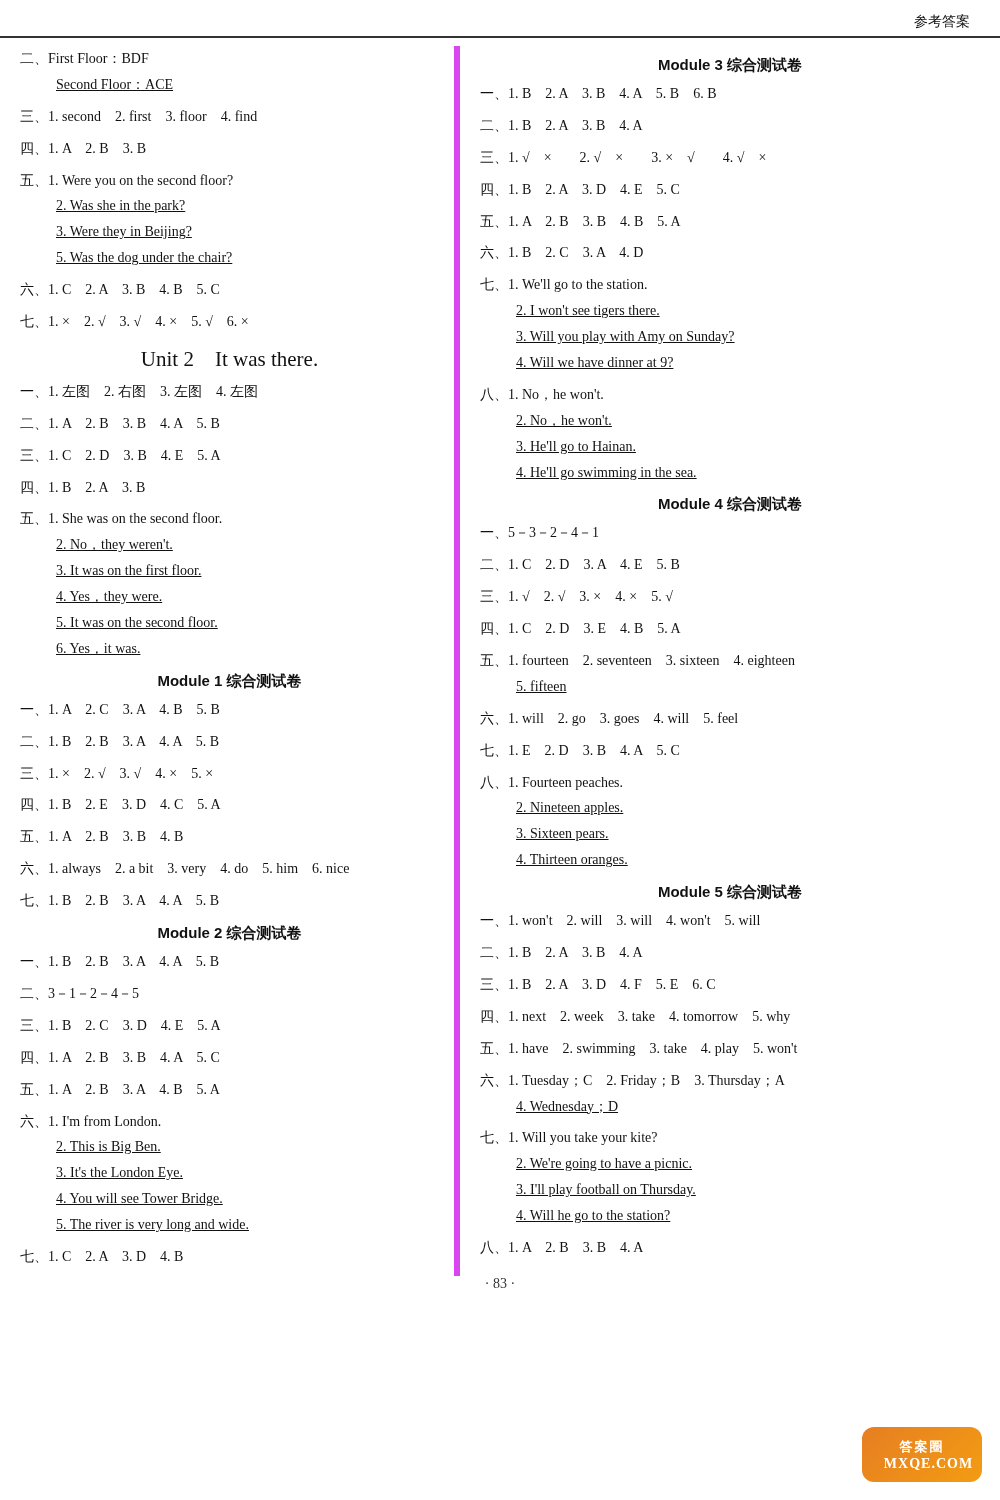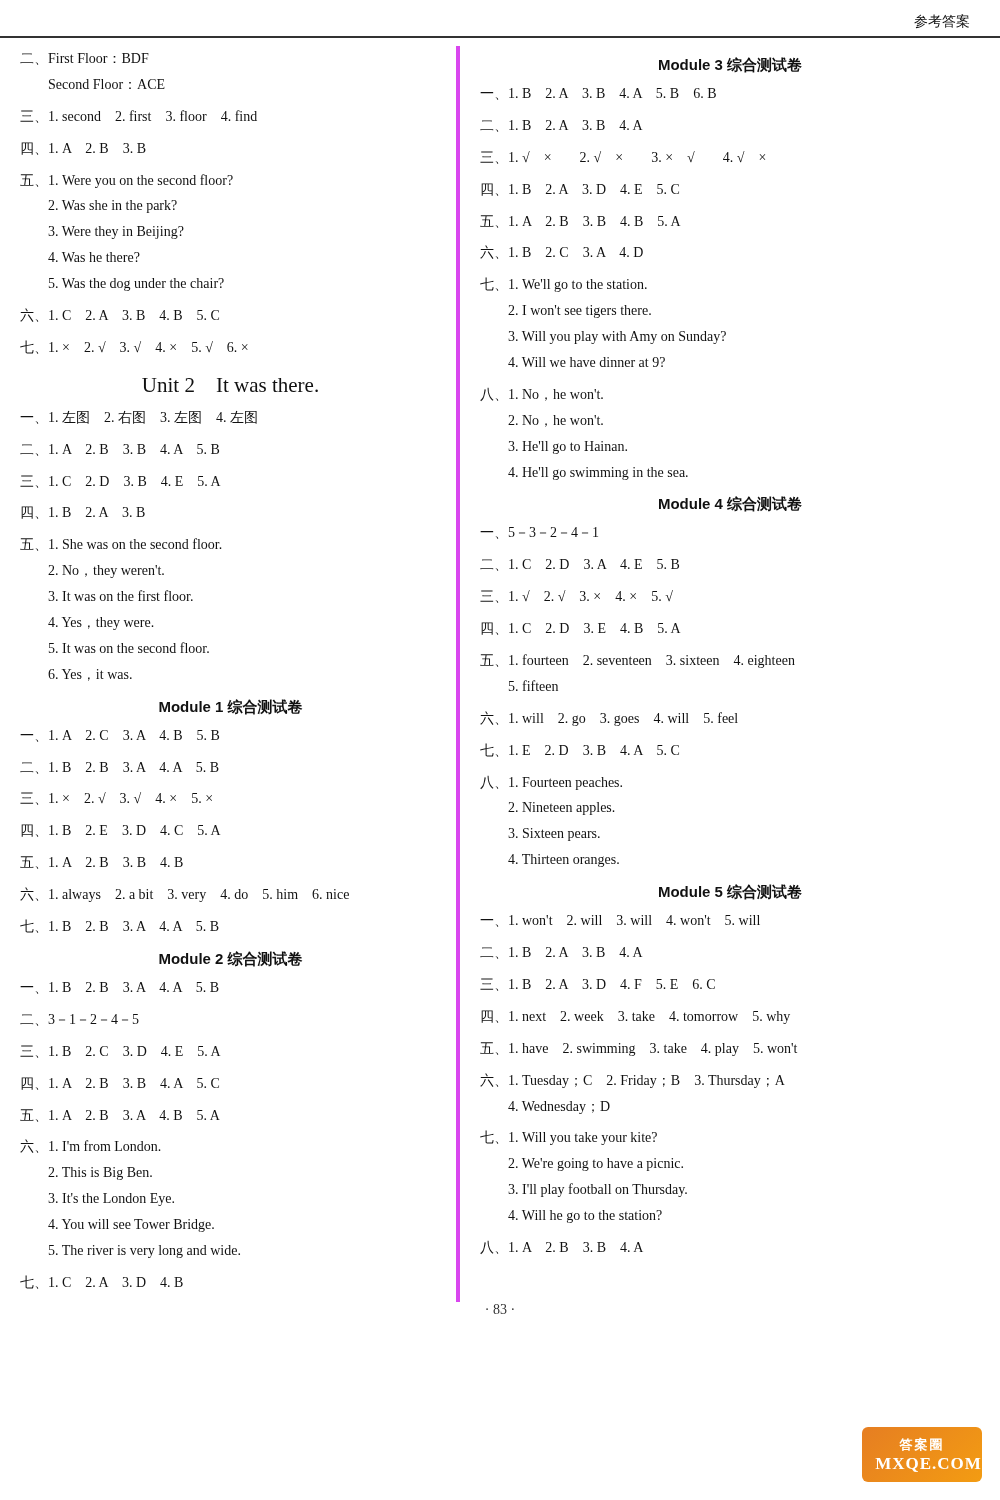--- a/index.html
+++ b/index.html
@@ -19,37 +19,38 @@
       border-bottom: 2px solid #333;
       margin-bottom: 8px;
     }
     .main-content {
       display: flex;
       padding: 0 20px;
     }
     .left-col {
       width: 440px;
       padding-right: 15px;
-      border-right: 4px solid #d946ef;
+      border-right: 6px solid #d946ef;
     }
     .right-col {
       width: 520px;
       padding-left: 20px;
     }
     .section {
       margin-bottom: 6px;
       line-height: 1.8;
     }
     .section-line {
       margin-left: 0;
       line-height: 1.85;
     }
     .indent {
-      margin-left: 28px;
+      margin-left: 36px;
       line-height: 1.85;
+      text-decoration: underline;
     }
     .unit-title {
       text-align: center;
       font-weight: normal;
       font-size: 21px;
       margin: 10px 0 6px 0;
     }
     .module-title {
       text-align: center;
       font-weight: bold;
@@ -62,37 +63,37 @@
       font-size: 14px;
       color: #333;
     }
     .watermark {
       position: absolute;
       bottom: 18px;
       right: 18px;
       width: 120px;
       height: 55px;
       background: linear-gradient(135deg, #e67e22 0%, #f39c12 100%);
-      border-radius: 6px;
+      border-radius: 12px;
       display: flex;
       flex-direction: column;
       align-items: center;
       justify-content: center;
       color: white;
       font-size: 11px;
       font-weight: bold;
       letter-spacing: 1px;
     }
     .watermark-top {
       font-size: 13px;
       font-weight: bold;
       letter-spacing: 2px;
     }
     .watermark-bottom {
-      font-size: 17px;
+      font-size: 14px;
       letter-spacing: 1px;
       margin-left: 13px;
     }
   </style>
 </head>
 <body>
 
 <div class="page-header">
   <span>参考答案</span>
 </div>
@@ -108,21 +109,20 @@
     <div class="section">
       <div class="section-line">三、1. second　2. first　3. floor　4. find</div>
     </div>
     <div class="section">
       <div class="section-line">四、1. A　2. B　3. B</div>
     </div>
     <div class="section">
       <div class="section-line">五、1. Were you on the second floor?</div>
       <div class="indent">2. Was she in the park?</div>
       <div class="indent">3. Were they in Beijing?</div>
-      <div class="indent">4. Was he there?</div>
       <div class="indent">5. Was the dog under the chair?</div>
     </div>
     <div class="section">
       <div class="section-line">六、1. C　2. A　3. B　4. B　5. C</div>
     </div>
     <div class="section">
       <div class="section-line">七、1. ×　2. √　3. √　4. ×　5. √　6. ×</div>
     </div>
 
     <div class="unit-title">

